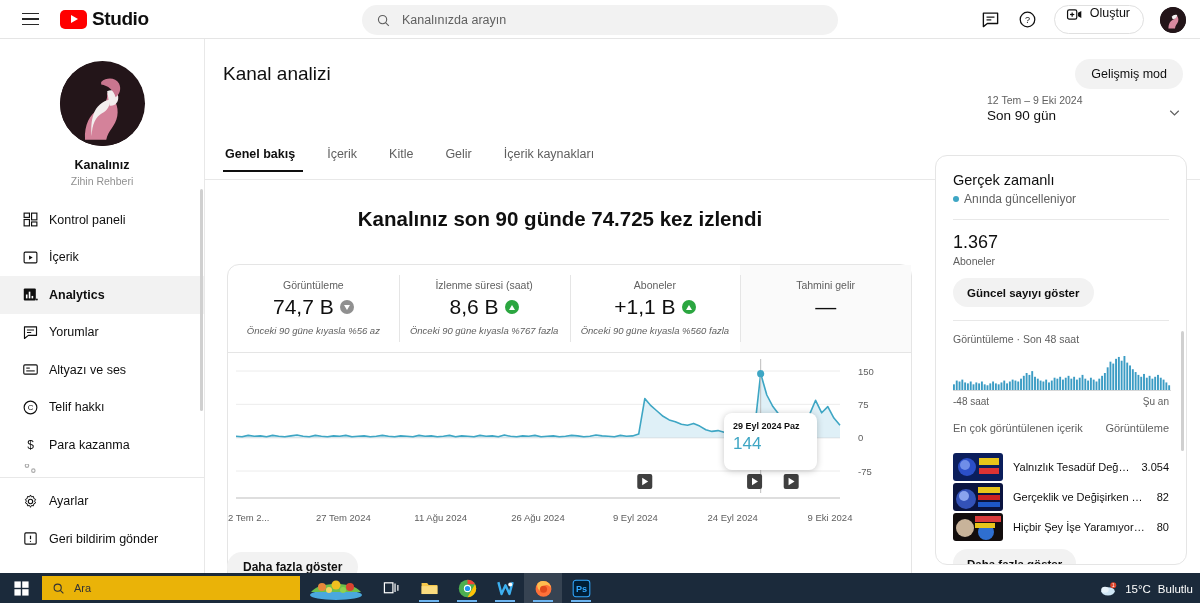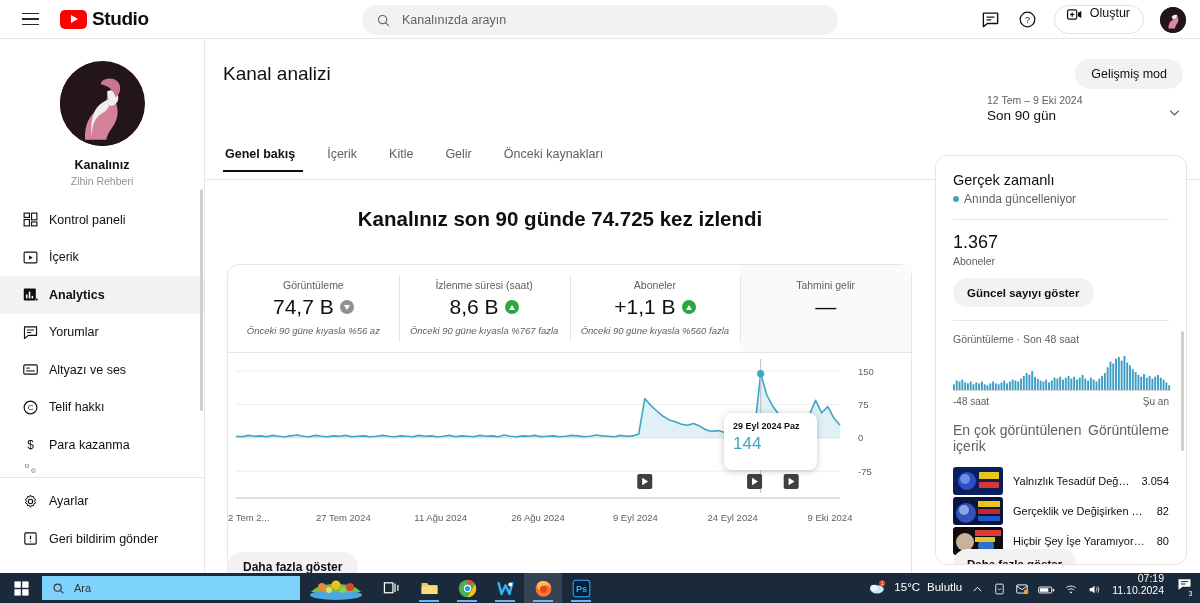--- a/index.html
+++ b/index.html
@@ -158,22 +158,22 @@
   .rt-num { font-size: 18px; color: #0f0f0f; }
   .rt-sub { font-size: 10.5px; color: #606060; margin-top: 2px; }
   #rt-show-count {
     margin-top: 11px; height: 29px; border-radius: 15px; background: #f2f2f2;
     display: inline-flex; align-items: center; padding: 0 14px;
     font-size: 11.5px; font-weight: 700; color: #0f0f0f; cursor: pointer;
   }
   #spark { margin-top: 9px; height: 38px; }
   .spark-lbl { display: flex; justify-content: space-between; font-size: 10px;
     color: #606060; margin-top: 4px; }
-  #rt-top-head { display: flex; justify-content: center; font-size: 14px;
-    color: #606060; margin-top: 15px; margin-bottom: 12px; }
+  #rt-top-head { display: flex; justify-content: space-between; font-size: 11px;
+    color: #606060; margin-top: 15px; margin-bottom: 18px; }
   .vrow { display: flex; align-items: center; gap: 10px; height: 30px; cursor: pointer; }
   .vthumb { width: 50px; height: 28px; border-radius: 3px; flex: 0 0 50px;
     position: relative; overflow: hidden; }
   .vtitle { flex: 1; font-size: 11px; color: #0f0f0f; white-space: nowrap;
     overflow: hidden; text-overflow: ellipsis; }
   .vcount { font-size: 11px; color: #0f0f0f; }
   #rt-more {
     position: absolute; left: 17px; bottom: -14px; height: 29px; border-radius: 15px;
     background: #f2f2f2; display: inline-flex; align-items: center; padding: 0 14px;
     font-size: 11.5px; font-weight: 700; color: #0f0f0f; cursor: pointer;
@@ -181,30 +181,30 @@
   #rt-scroll { position: absolute; right: 2px; top: 175px; width: 3px; height: 120px;
     background: #d0d0d0; border-radius: 2px; cursor: pointer; }
 
   
   #taskbar {
     position: absolute; left: 0; bottom: 0; width: 1200px; height: 30px;
     background: #1b2a3b; display: flex; align-items: center; z-index: 40;
   }
   #start-btn { width: 42px; height: 30px; display: flex; align-items: center;
     justify-content: center; cursor: pointer; }
-  #tb-search { width: 258px; height: 24px; background: #7dd3fc; display: flex;
+  #tb-search { width: 258px; height: 24px; background: #eab308; display: flex;
     align-items: center; gap: 9px; padding: 0 10px; cursor: text; }
   #tb-search span { font-size: 11px; color: #333; }
   .tb-app { width: 38px; height: 30px; display: flex; align-items: center;
     justify-content: center; cursor: pointer; position: relative; }
   .tb-app.run::after { content: ""; position: absolute; bottom: 1px; left: 9px;
     width: 20px; height: 2px; background: #6db4ef; }
   .tb-app.hl { background: rgba(255,255,255,.12); }
-  #tray { margin-left: auto; display: flex; align-items: flex-end; gap: 9px;
-    padding-right: 7px; height: 16px; }
+  #tray { margin-left: auto; display: flex; align-items: center; gap: 9px;
+    padding-right: 7px; height: 16px; flex-direction: column; }
   #weather { display: flex; align-items: center; gap: 7px; cursor: pointer; }
   #weather .wtxt { font-size: 11.5px; color: #fff; }
   .tray-ic { cursor: pointer; display: flex; align-items: center; }
   #clock { text-align: right; line-height: 1.15; cursor: pointer; margin-left: 2px; }
   #clock div { font-size: 10.5px; color: #fff; }
   #notif { position: relative; cursor: pointer; margin-left: 3px; }
   #notif .cnt { position: absolute; right: -3px; bottom: -3px; width: 11px; height: 11px;
     border-radius: 50%; background: #1b2a3b; color: #fff; font-size: 7px;
     display: flex; align-items: center; justify-content: center;
     border: 1px solid #1b2a3b; }
@@ -407,21 +407,21 @@
     <svg width="17" height="17" viewBox="0 0 24 24" style="margin-bottom:2px;">
       <path d="M6 9.5l6 6 6-6" fill="none" stroke="#606060" stroke-width="1.7"></path>
     </svg>
   </div>
 
   <div id="tabs">
     <div class="tab active">Genel bakış</div>
     <div class="tab">İçerik</div>
     <div class="tab">Kitle</div>
     <div class="tab">Gelir</div>
-    <div class="tab">Önceki kaynakları</div>
+    <div class="tab">İçerik kaynakları</div>
   </div>
   <div id="tabs-rule"></div>
 
   <div id="headline">Kanalınız son 90 günde 74.725 kez izlendi</div>
 
   <div id="overview-card">
     <div id="metrics">
 
       <div class="metric">
         <div class="m-label">Görüntüleme</div>

